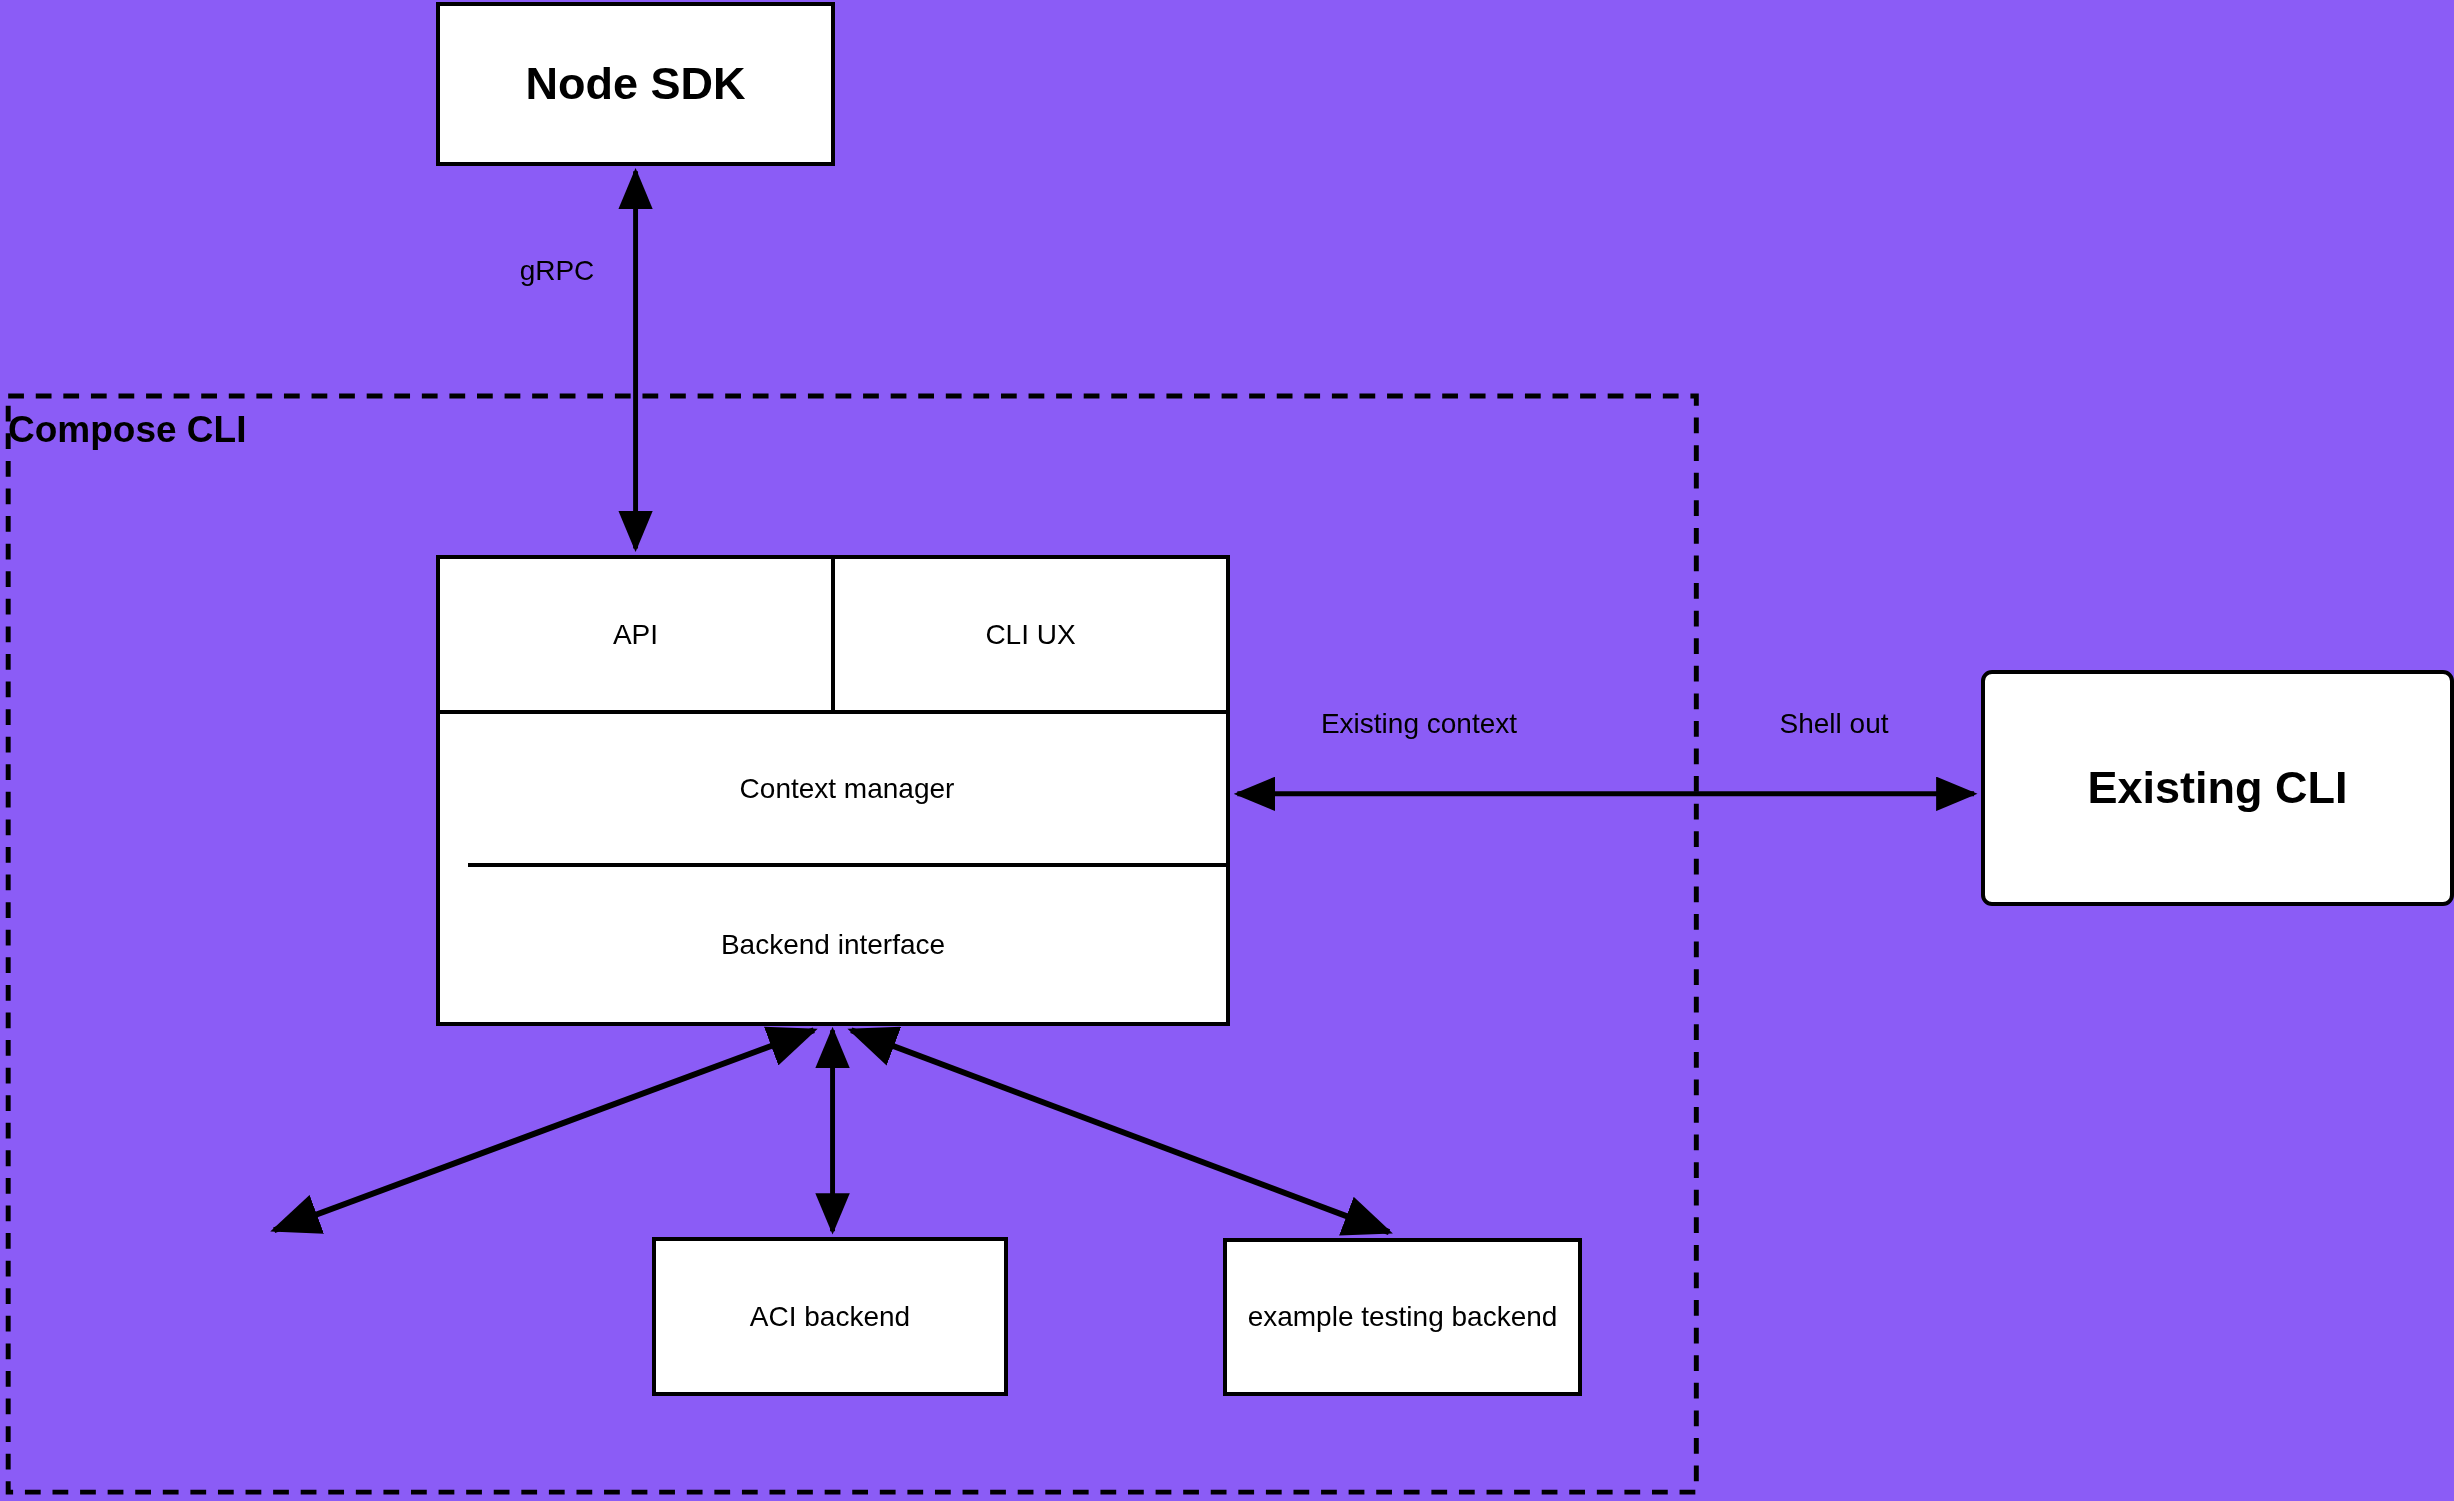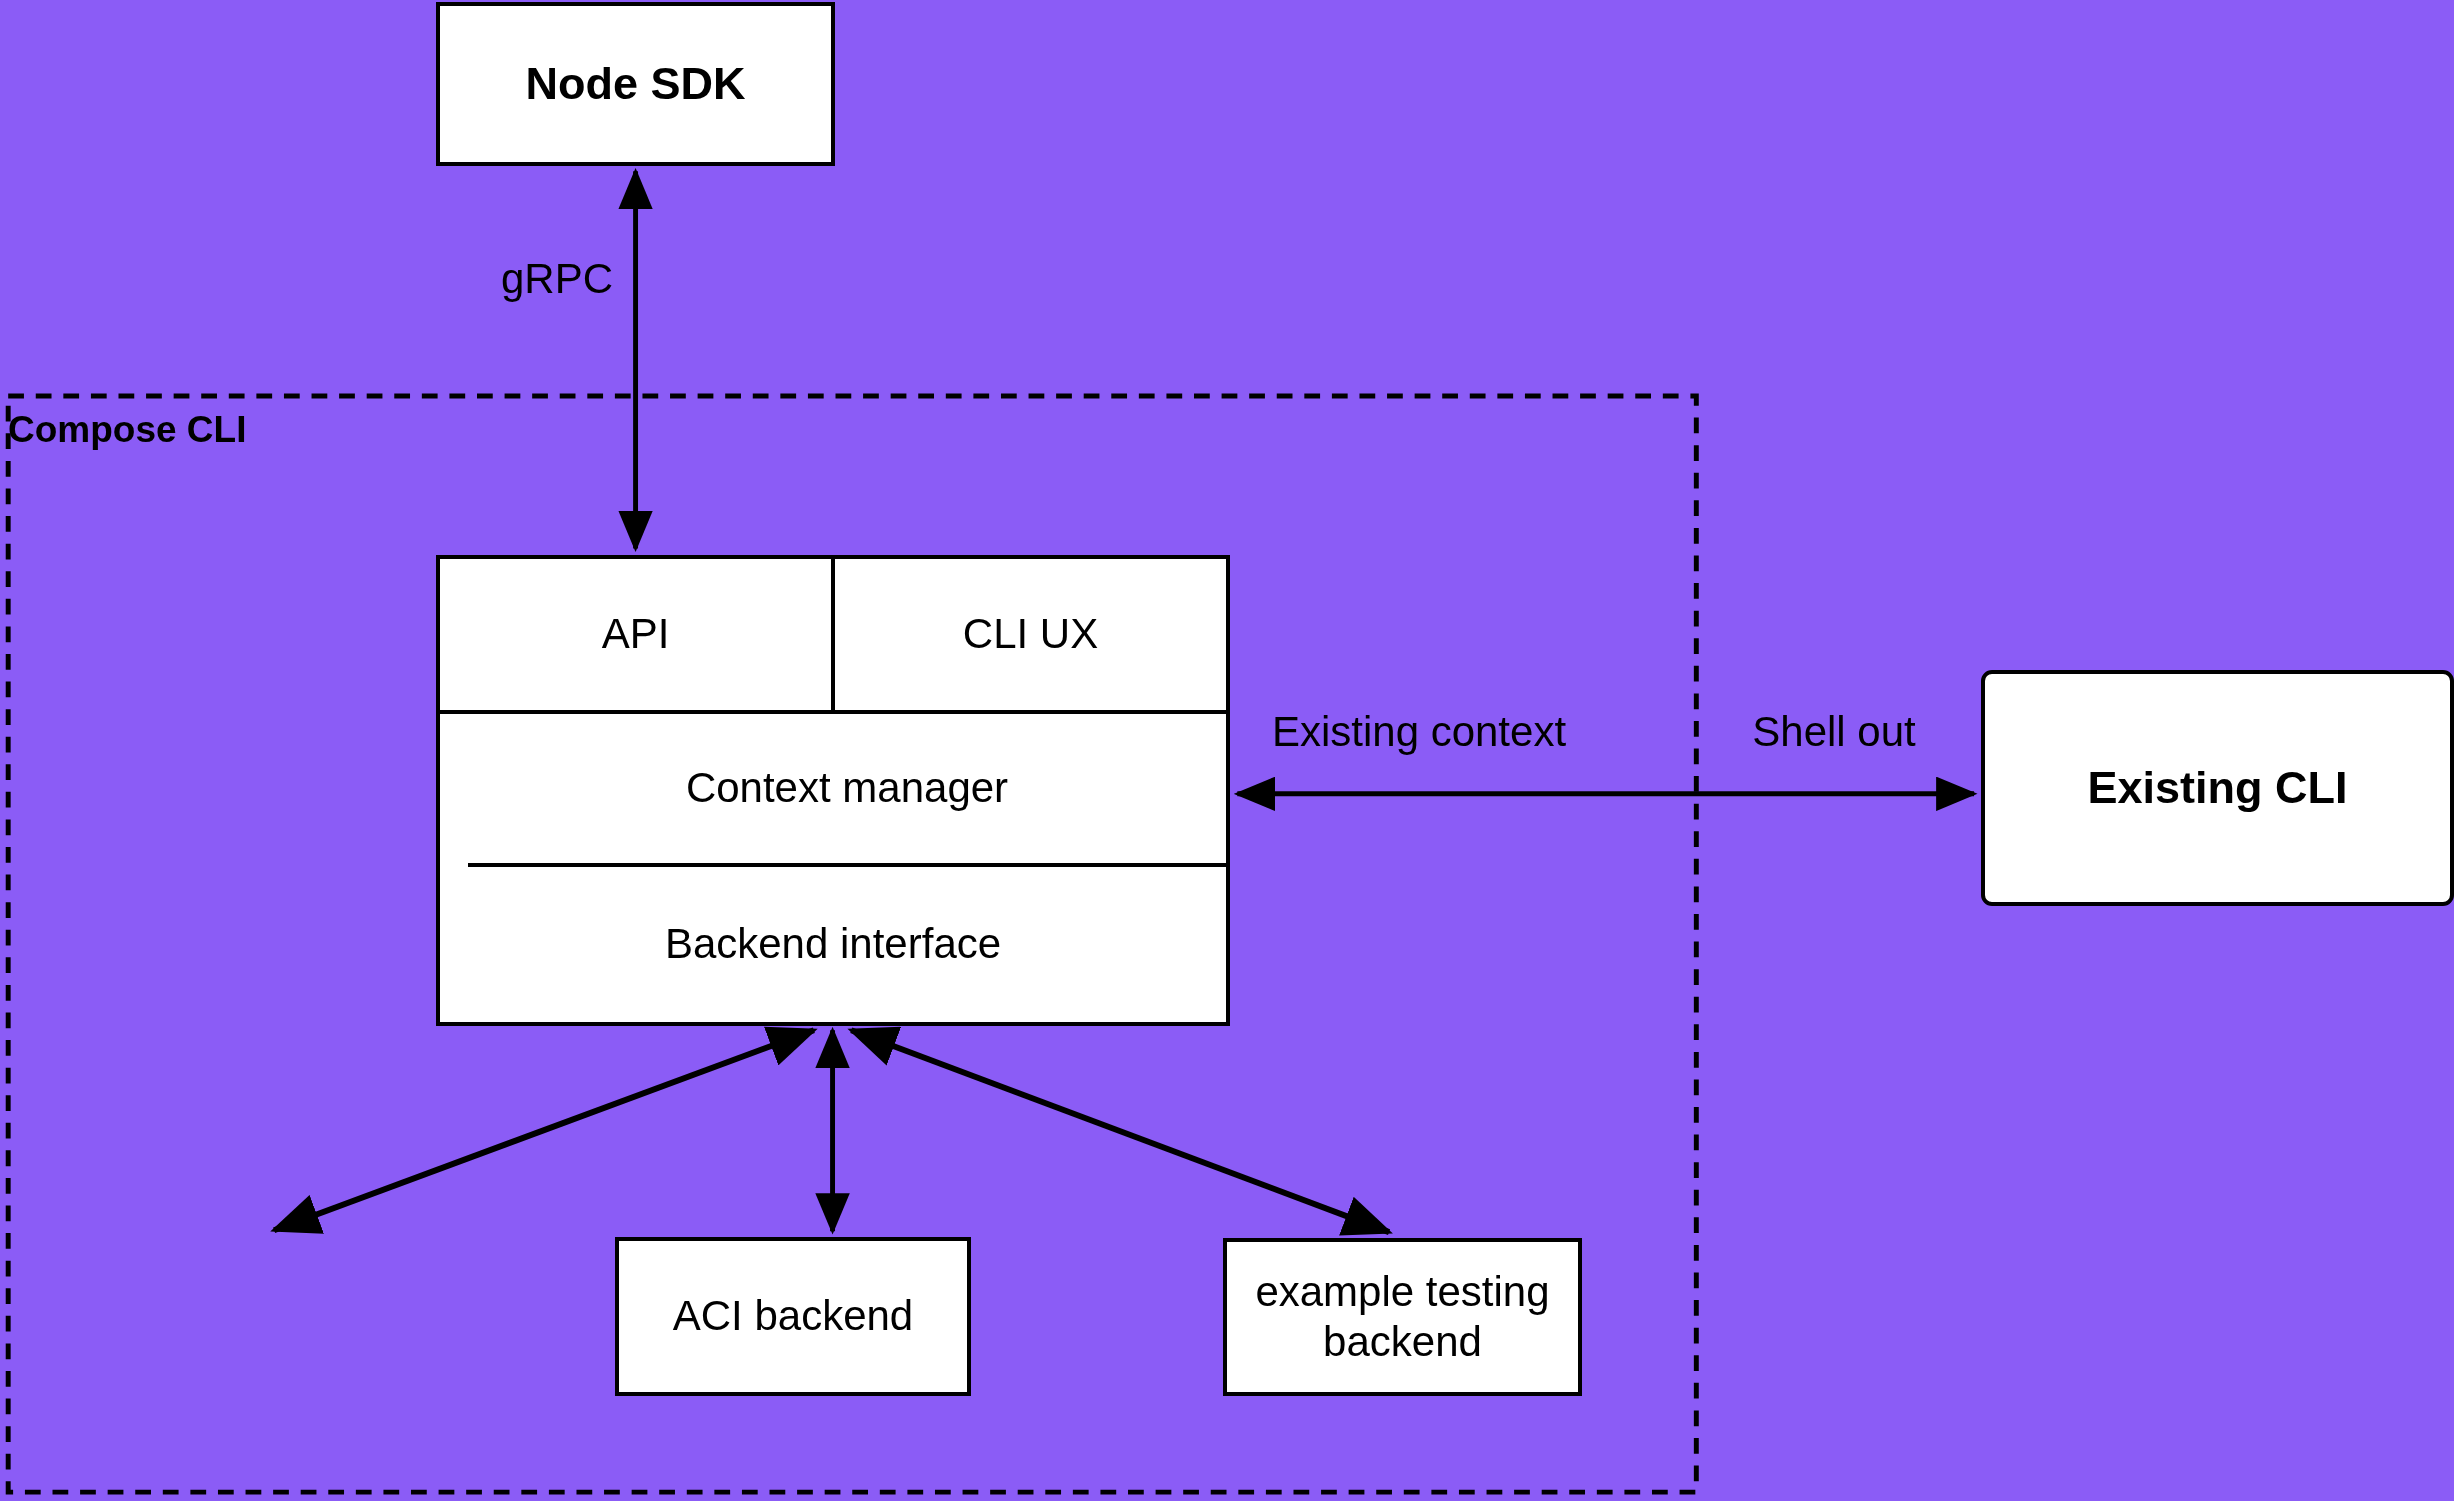--- a/index.html
+++ b/index.html
@@ -20,21 +20,21 @@
   .box {
     position: absolute;
     border: 4.9px solid #000000;
     background: #ffffff;
     box-sizing: border-box;
     display: flex;
     align-items: center;
     justify-content: center;
     text-align: center;
   }
-  .label { font-size: 42px; line-height: 1.2; }
+  .label { font-size: 28px; line-height: 1.2; }
   .bold-label { font-size: 45px; font-weight: bold; line-height: 1.2; }
 
   
   .node-sdk { left: 436px; top: 2px; width: 399px; height: 164px; }
 
   
   .stack {
     left: 436px; top: 555px; width: 794px; height: 471px;
     flex-direction: column;
     align-items: stretch;
@@ -45,21 +45,21 @@
   .stack-cell-left { border-right: 4.9px solid #000; }
   .stack-row-mid { height: 149px; flex: 0 0 149px; border-bottom: 4.9px solid #000;
                    display: flex; align-items: center; justify-content: center; margin-left: 28px; }
   .stack-row-bot { flex: 1 1 auto; display: flex; align-items: center; justify-content: center; }
 
   
   .existing-cli { left: 1981px; top: 670px; width: 473px; height: 236px; border-radius: 11px; }
 
   
   .ecs-backend { left: 82px;  top: 1236px; width: 356px; height: 161px; }
-  .aci-backend { left: 615px; top: 1237px; width: 356px; height: 159px; }
+  .aci-backend { left: 652px; top: 1237px; width: 356px; height: 159px; }
   .example-backend { left: 1223px; top: 1238px; width: 359px; height: 158px; padding: 0 1px; }
 
   
   .free-label { position: absolute; white-space: nowrap; }
   .grpc-label { left: 557px; top: 254px; transform: translateX(-50%); }
   .existing-context-label { left: 1419px; top: 707px; transform: translateX(-50%); }
   .shell-out-label { left: 1834px; top: 707px; transform: translateX(-50%); }
   .compose-cli-label { left: 8px; top: 408px; font-size: 37px; }
 </style>
 </head>

